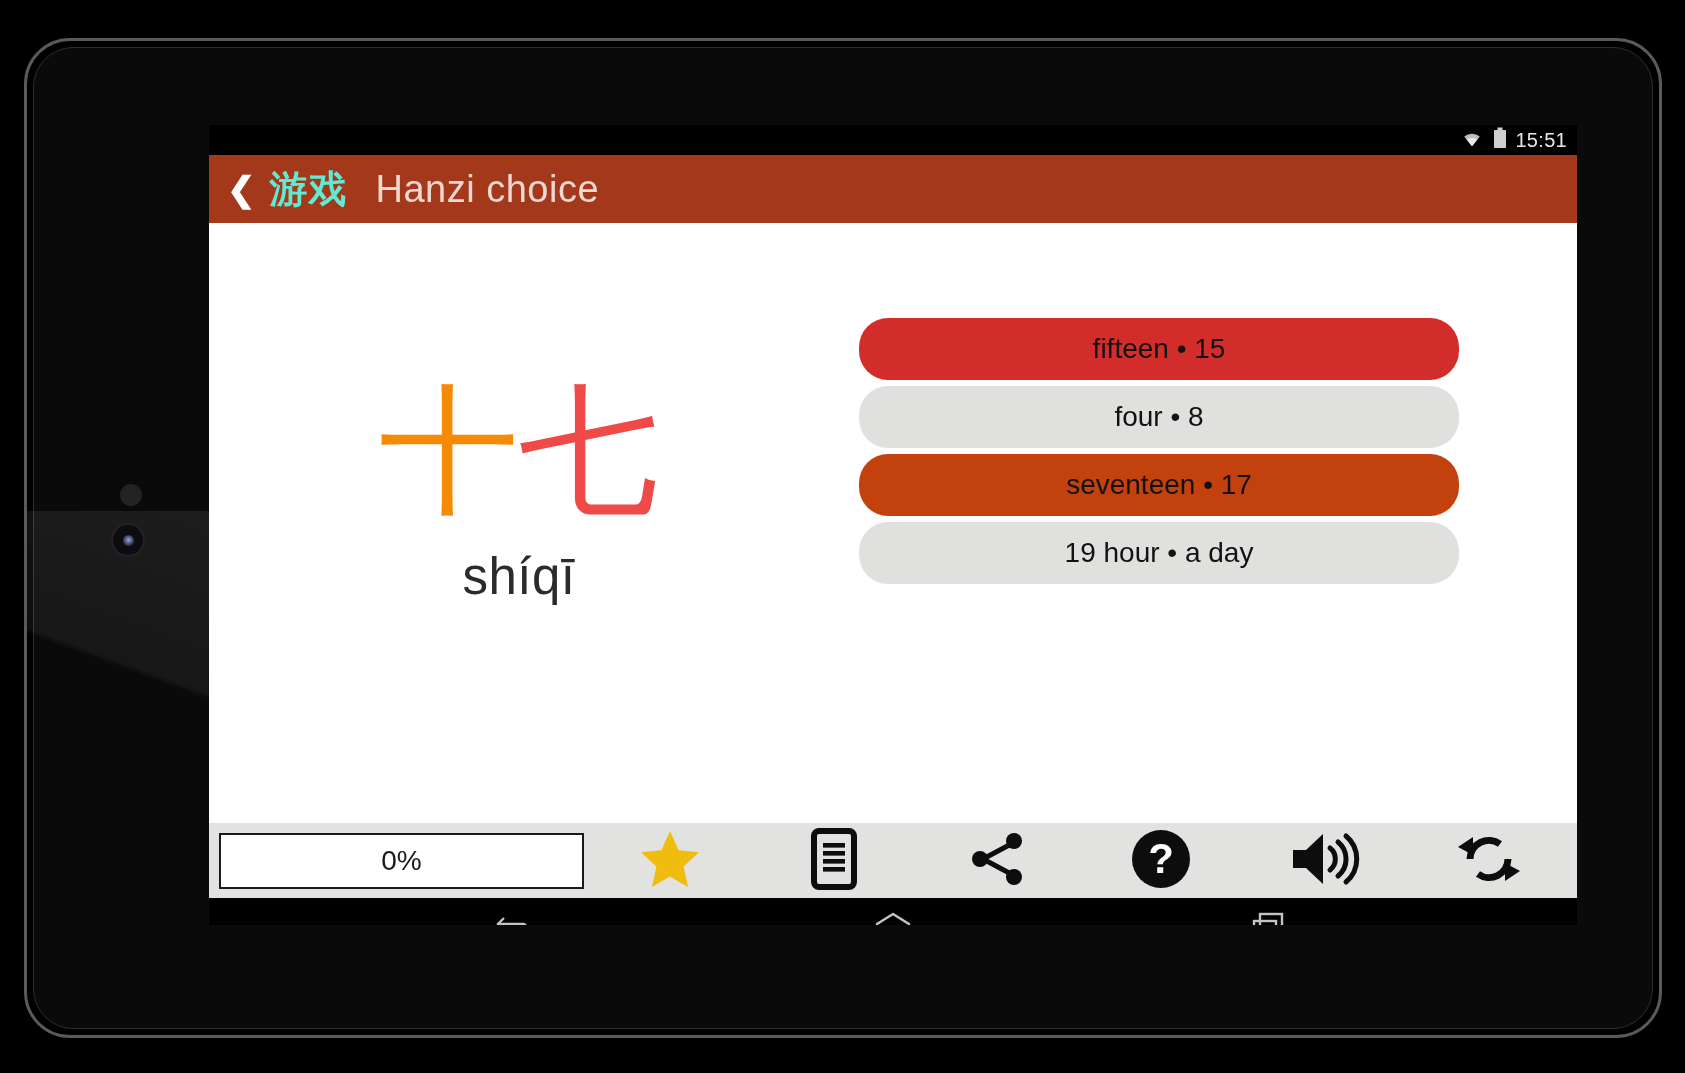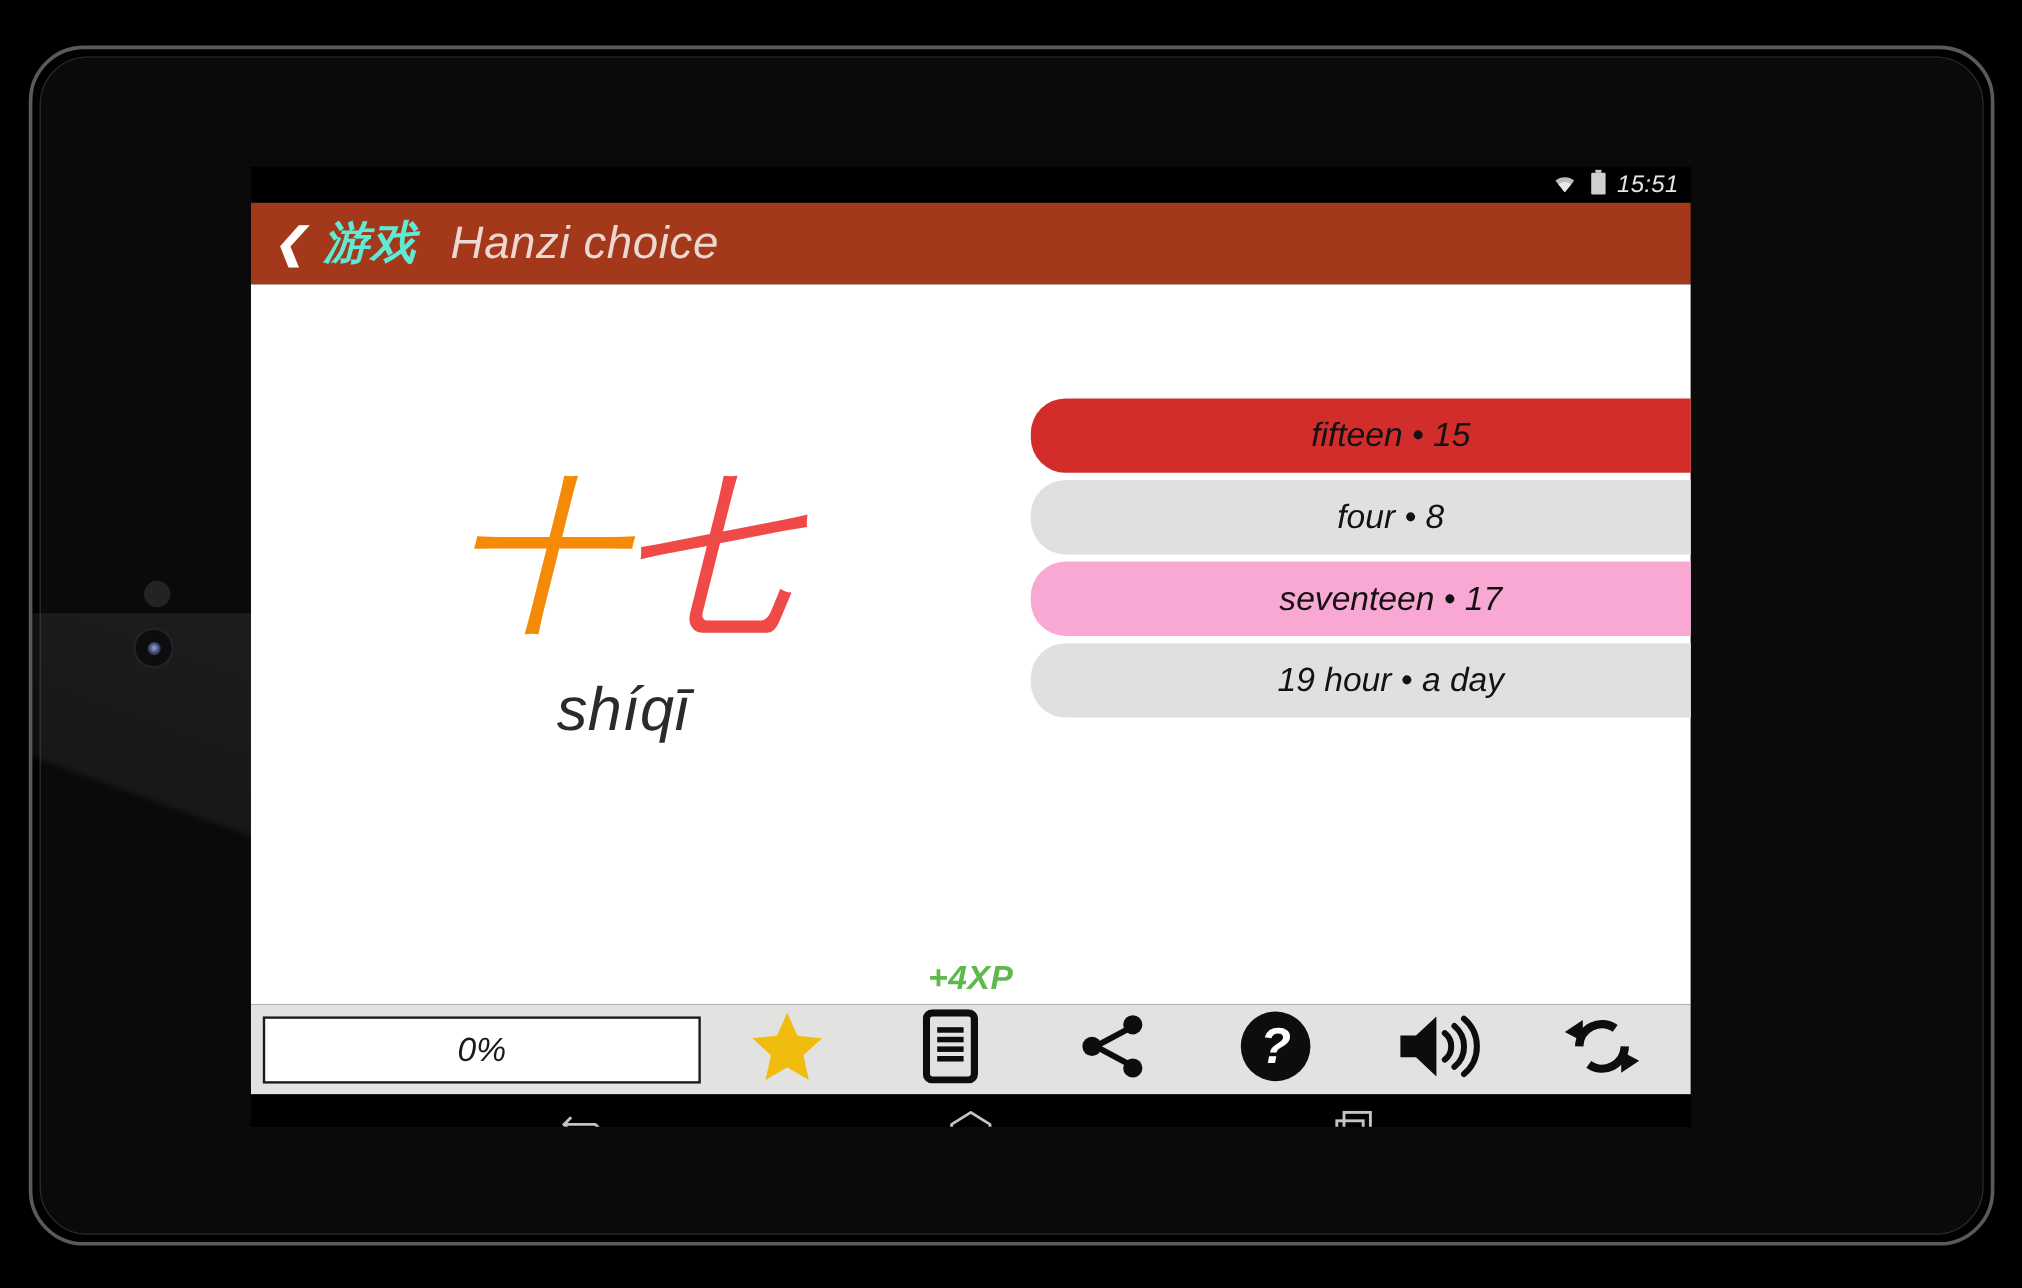--- a/index.html
+++ b/index.html
@@ -79,26 +79,25 @@
     height: 11px;
     margin: -5.5px 0 0 -5.5px;
     border-radius: 50%;
     background: radial-gradient(circle at 50% 45%, #9aa7d6 0%, #3a4068 55%, #12131f 100%);
   }
 
   
   .screen {
     position: absolute;
     left: 209px;
-    top: 139px;
-    width: 1200px;
+    top: 125px;
+    width: 1368px;
     height: 800px;
     background: #000000;
     overflow: hidden;
-    font-style: italic;
   }
 
   
   .statusbar {
     position: relative;
     height: 30px;
     background: #000000;
     display: flex;
     align-items: center;
     justify-content: flex-end;
@@ -203,21 +202,21 @@
     justify-content: center;
     font-size: 28px;
     color: #121212;
     margin-bottom: 6px;
     cursor: pointer;
     user-select: none;
     border-radius: 29px;
   }
   .answer.neutral { background: #e0e0de; }
   .answer.wrong   { background: #d22d2b; }
-  .answer.correct { background: #f9a8d4; }
+  .answer.correct { background: #c2410c; }
 
   .xp {
     position: absolute;
     left: 0;
     right: 0;
     bottom: 6px;
     text-align: center;
     color: #5fb84c;
     font-size: 28px;
     font-weight: bold;
@@ -333,21 +332,20 @@
         <div class="pinyin">shíqī</div>
       </div>
 
       <div class="answers">
         <div class="answer wrong">fifteen • 15</div>
         <div class="answer neutral">four • 8</div>
         <div class="answer correct">seventeen • 17</div>
         <div class="answer neutral">19 hour • a day</div>
       </div>
 
-      <div class="xp">+4XP</div>
     </div>
 
     <div class="toolbar">
 
       <div class="progress">0%</div>
 
       <div class="tool-btns">
 
         <div class="tool-btn">
           <span>

